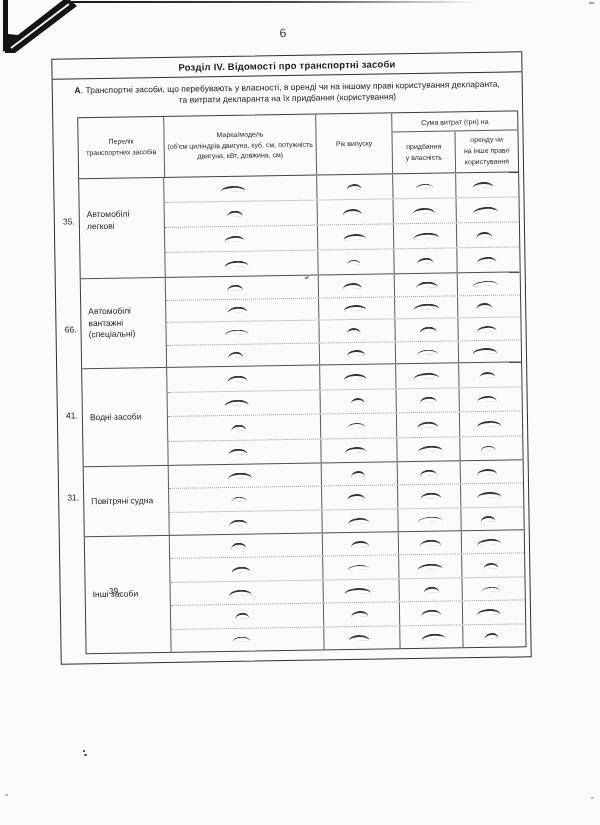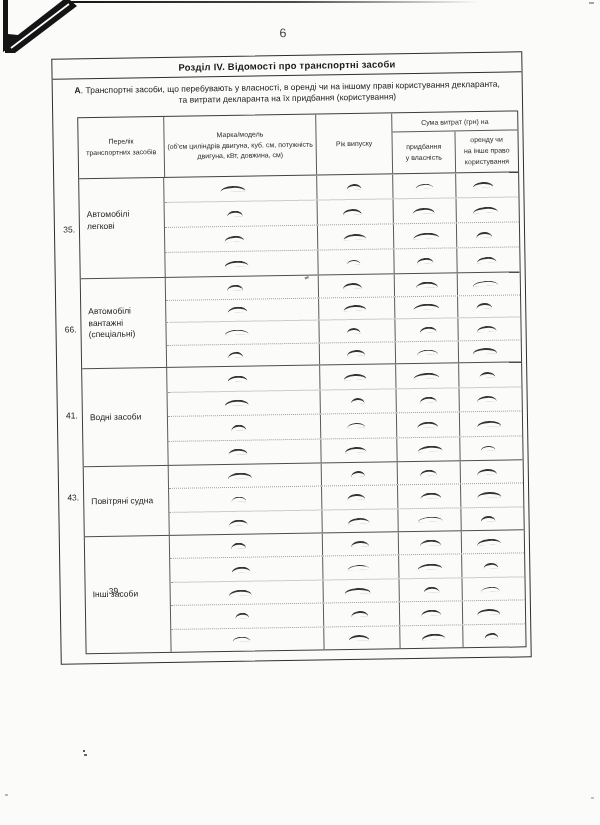--- a/index.html
+++ b/index.html
@@ -447,19 +447,19 @@
                 <div class="cell c3">
                   <span class="dash" title="—" style="width: 14px; border-top-width: 2px; margin-left: -7px; transform: rotate(-3.1deg);"></span>
                 </div>
               </div>
             </div>
           </div>
         </div>
     </div>
 
     <div class="speck" style="left:249px;top:221px;width:4px;height:2px;background:#888;transform:rotate(-20deg);"></div>
-  <div class="rownum" style="top: 165px;">35.</div>
+  <div class="rownum" style="top: 157px;">35.</div>
       <div class="rownum" style="top: 265px;">66.</div>
       <div class="rownum" style="top: 351px;">41.</div>
-      <div class="rownum" style="top: 433px;">43.</div>
+      <div class="rownum" style="top: 433px;">31.</div>
       <div class="rownum" style="top: 527px; margin-left: 40px;">39.</div>
     </div>
 </div>
 
 </body></html>

